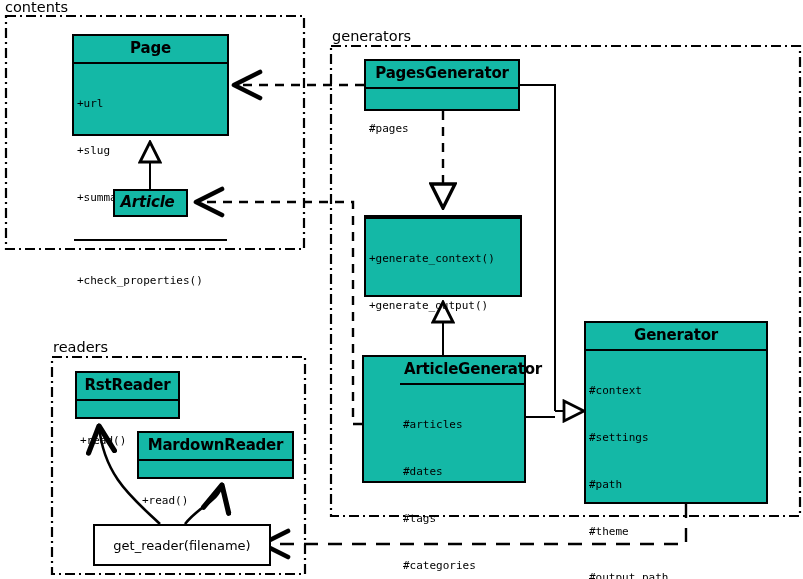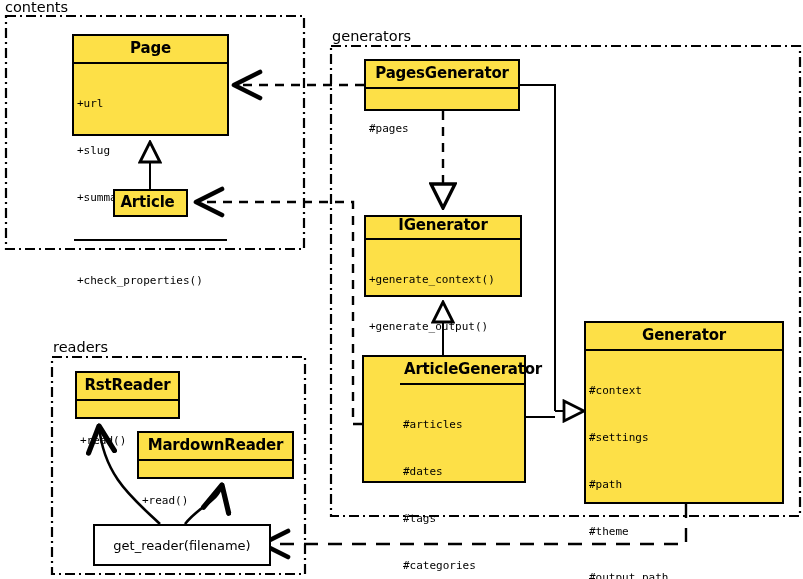--- a/index.html
+++ b/index.html
@@ -26,21 +26,21 @@
     left: 0; top: 0;
     width: 803px;
     height: 579px;
     pointer-events: none;
   }
   
   .uml-box {
     position: absolute;
     box-sizing: border-box;
     border: 2px solid #000;
-    background: #fde047;
+    background: #14b8a6;
     z-index: 5;
   }
   .uml-name {
     text-align: center;
     font-weight: bold;
     font-size: 15px;
     line-height: 1.0;
     padding: 5px 4px 6px 4px;
     font-family: "DejaVu Sans", sans-serif;
     letter-spacing: -0.2px;
@@ -165,50 +165,49 @@
       <div>+url</div>
       <div>+slug</div>
       <div>+summary</div>
     </div>
     <div class="uml-compartment uml-sep">
       <div>+check_properties()</div>
     </div>
   </div>
 
   <div class="uml-box" style="left:113px; top:189px; width:75px; height:28px;">
-    <div class="uml-name" style="padding:4px 10px 4px 4px;">Article</div>
+    <div class="uml-name" style="padding:4px 10px 4px 4px;font-style:italic;">Article</div>
   </div>
 
   <div class="uml-box" style="left:364px; top:59px; width:156px; height:52px;">
     <div class="uml-name">PagesGenerator</div>
     <div class="uml-compartment uml-sep">
       <div>#pages</div>
     </div>
   </div>
 
   <div class="uml-box" style="left:364px; top:215px; width:158px; height:82px;">
-    <div class="uml-name" style="padding:1px 4px 5px 4px;">IGenerator</div>
     <div class="uml-compartment uml-sep">
       <div>+generate_context()</div>
       <div>+generate_output()</div>
     </div>
   </div>
 
   <div class="uml-box" style="left:362px; top:355px; width:164px; height:128px;padding-left:36px;">
     <div class="uml-name">ArticleGenerator</div>
     <div class="uml-compartment uml-sep">
       <div>#articles</div>
       <div>#dates</div>
       <div>#tags</div>
       <div>#categories</div>
     </div>
 
   </div>
 
-  <div class="uml-box" style="left:584px; top:321px; width:200px; height:183px;">
+  <div class="uml-box" style="left:584px; top:321px; width:184px; height:183px;">
     <div class="uml-name">Generator</div>
     <div class="uml-compartment uml-sep">
       <div>#context</div>
       <div>#settings</div>
       <div>#path</div>
       <div>#theme</div>
       <div>#output_path</div>
       
     </div>
 

